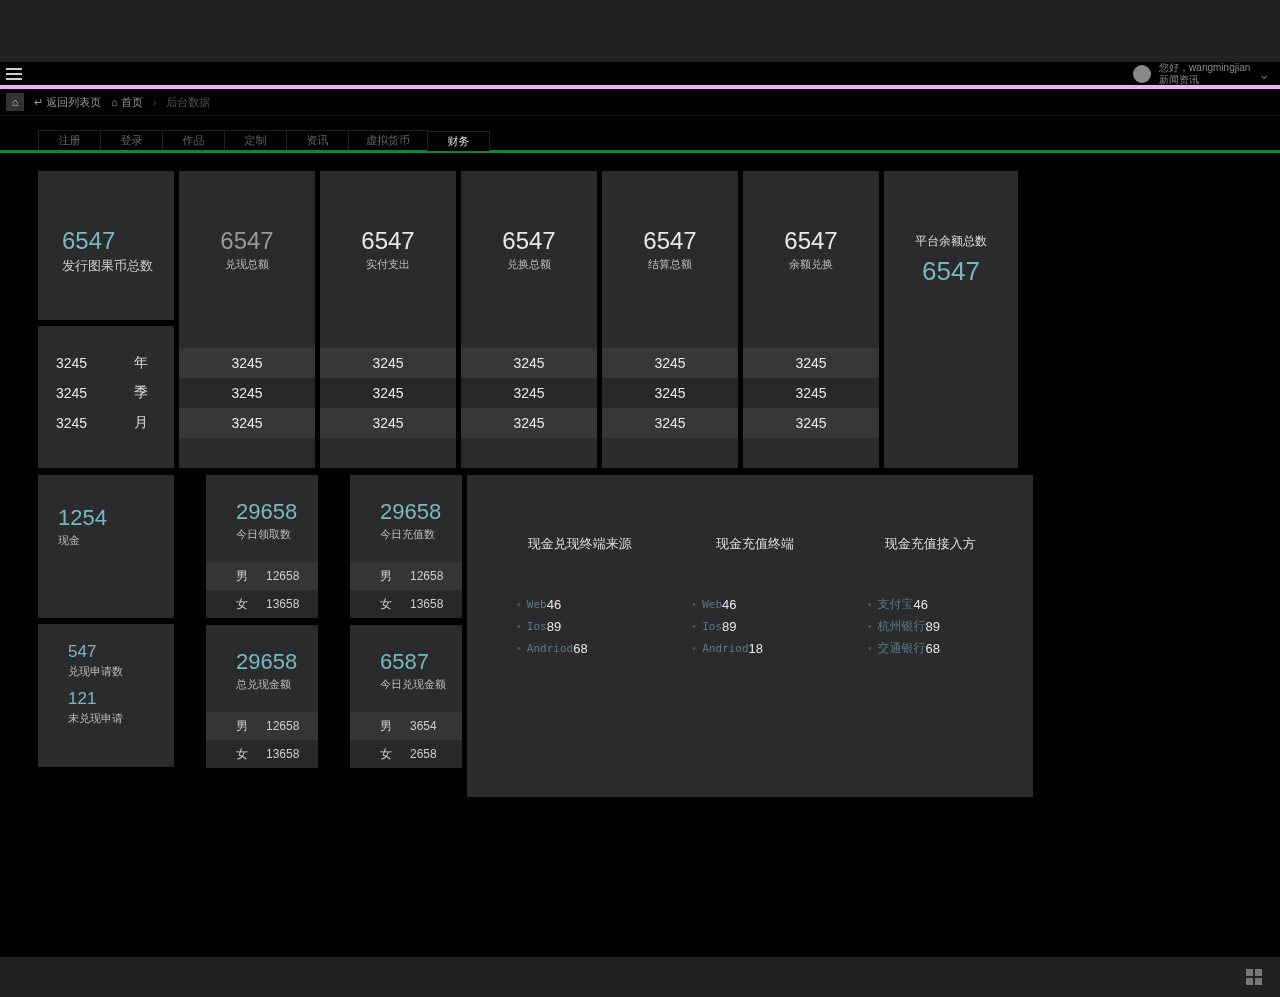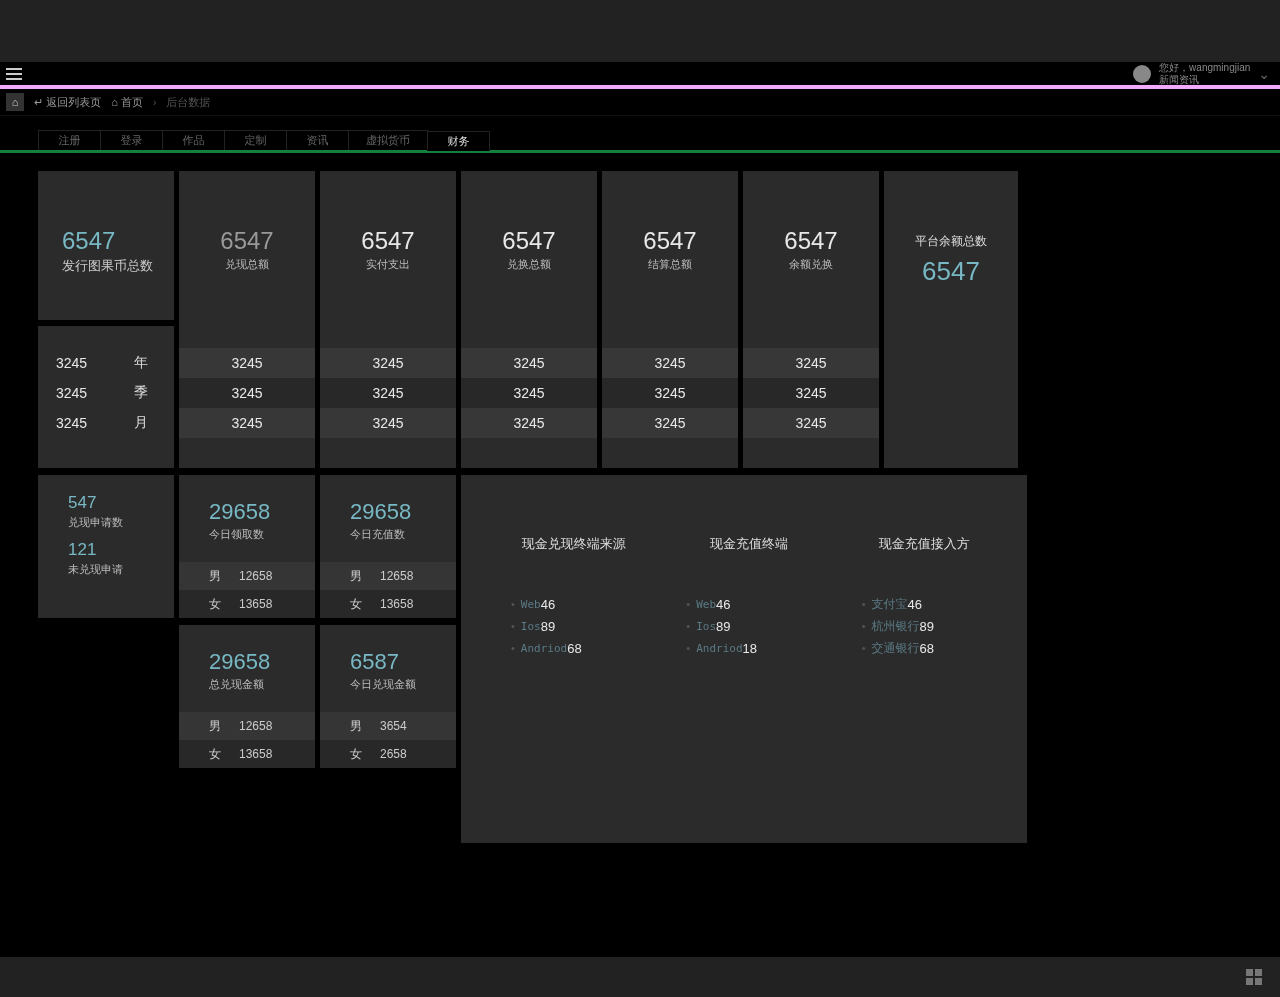--- a/index.html
+++ b/index.html
@@ -95,29 +95,29 @@
 .period-row .num { color: #e8e8e8; }
 .period-row .unit { color: #ddd; width: 30px; text-align: center; }
 .stripes { width: 100%; margin-top: auto; margin-bottom: 30px; }
 .stripe { height: 30px; display: flex; align-items: center; justify-content: center; font-size: 14px; color: #e8e8e8; }
 .stripe:nth-child(odd) { background: rgba(255,255,255,0.06); }
 .stripe:nth-child(even) { background: rgba(0,0,0,0.06); }
 .card.cash { width: 136px; height: 143px; padding: 30px 0 0 20px; }
 .card.cash .big-num { font-size: 22px; }
 .card.req { width: 136px; height: 143px; padding: 18px 0 0 30px; }
 .card.req .big-num { font-size: 17px; }
-.card.stat { width: 136px; height: 143px; display: flex; flex-direction: column; }
+.card.stat { width: 112px; height: 143px; display: flex; flex-direction: column; margin-left: 27px; }
 .stat-head { text-align: left; padding: 24px 0 0 30px; }
 .stat-head .big-num { font-size: 22px; }
 .stat-rows { margin-top: auto; }
 .stat-row { height: 28px; display: flex; align-items: center; padding-left: 30px; font-size: 12px; color: #ccc; gap: 18px; }
 .stat-row:nth-child(odd) { background: rgba(255,255,255,0.05); }
 .stat-row:nth-child(even) { background: rgba(0,0,0,0.05); }
 .panel {
-  width: 566px; height: 368px;
+  width: 566px; height: 322px;
   background: #2b2b2b;
   display: flex;
   padding: 60px 20px 20px 30px;
   gap: 10px;
 }
 .panel-col { flex: 1; }
 .panel-title { font-size: 13px; color: #ddd; text-align: center; margin-bottom: 40px; }
 .panel-item { display: flex; align-items: center; height: 22px; font-size: 11px; padding: 0 20px 0 20px; }
 .panel-item .dot { color: #555; margin-right: 6px; }
 .panel-item .name { color: #5a7a85; font-family: monospace; font-size: 11px; }
@@ -266,20 +266,24 @@
         </div>
       </div>
     <div class="card balance">
       <div class="label" style="font-size:12px;color:#ddd;">平台余额总数</div>
       <div class="big-num" style="margin-top:6px;font-size:26px;">6547</div>
     </div>
   </div>
 
   <div class="row">
     <div class="left-stack">
+      <div class="card cash">
+        <div class="big-num">1254</div>
+        <div class="label sm">现金</div>
+      </div>
       <div class="card req" id="req-card">
           <div>
             <div class="big-num">547</div>
             <div class="label sm" style="margin-bottom:10px;">兑现申请数</div>
           </div>
           <div>
             <div class="big-num">121</div>
             <div class="label sm" style="margin-bottom:10px;">未兑现申请</div>
           </div>
         </div>

